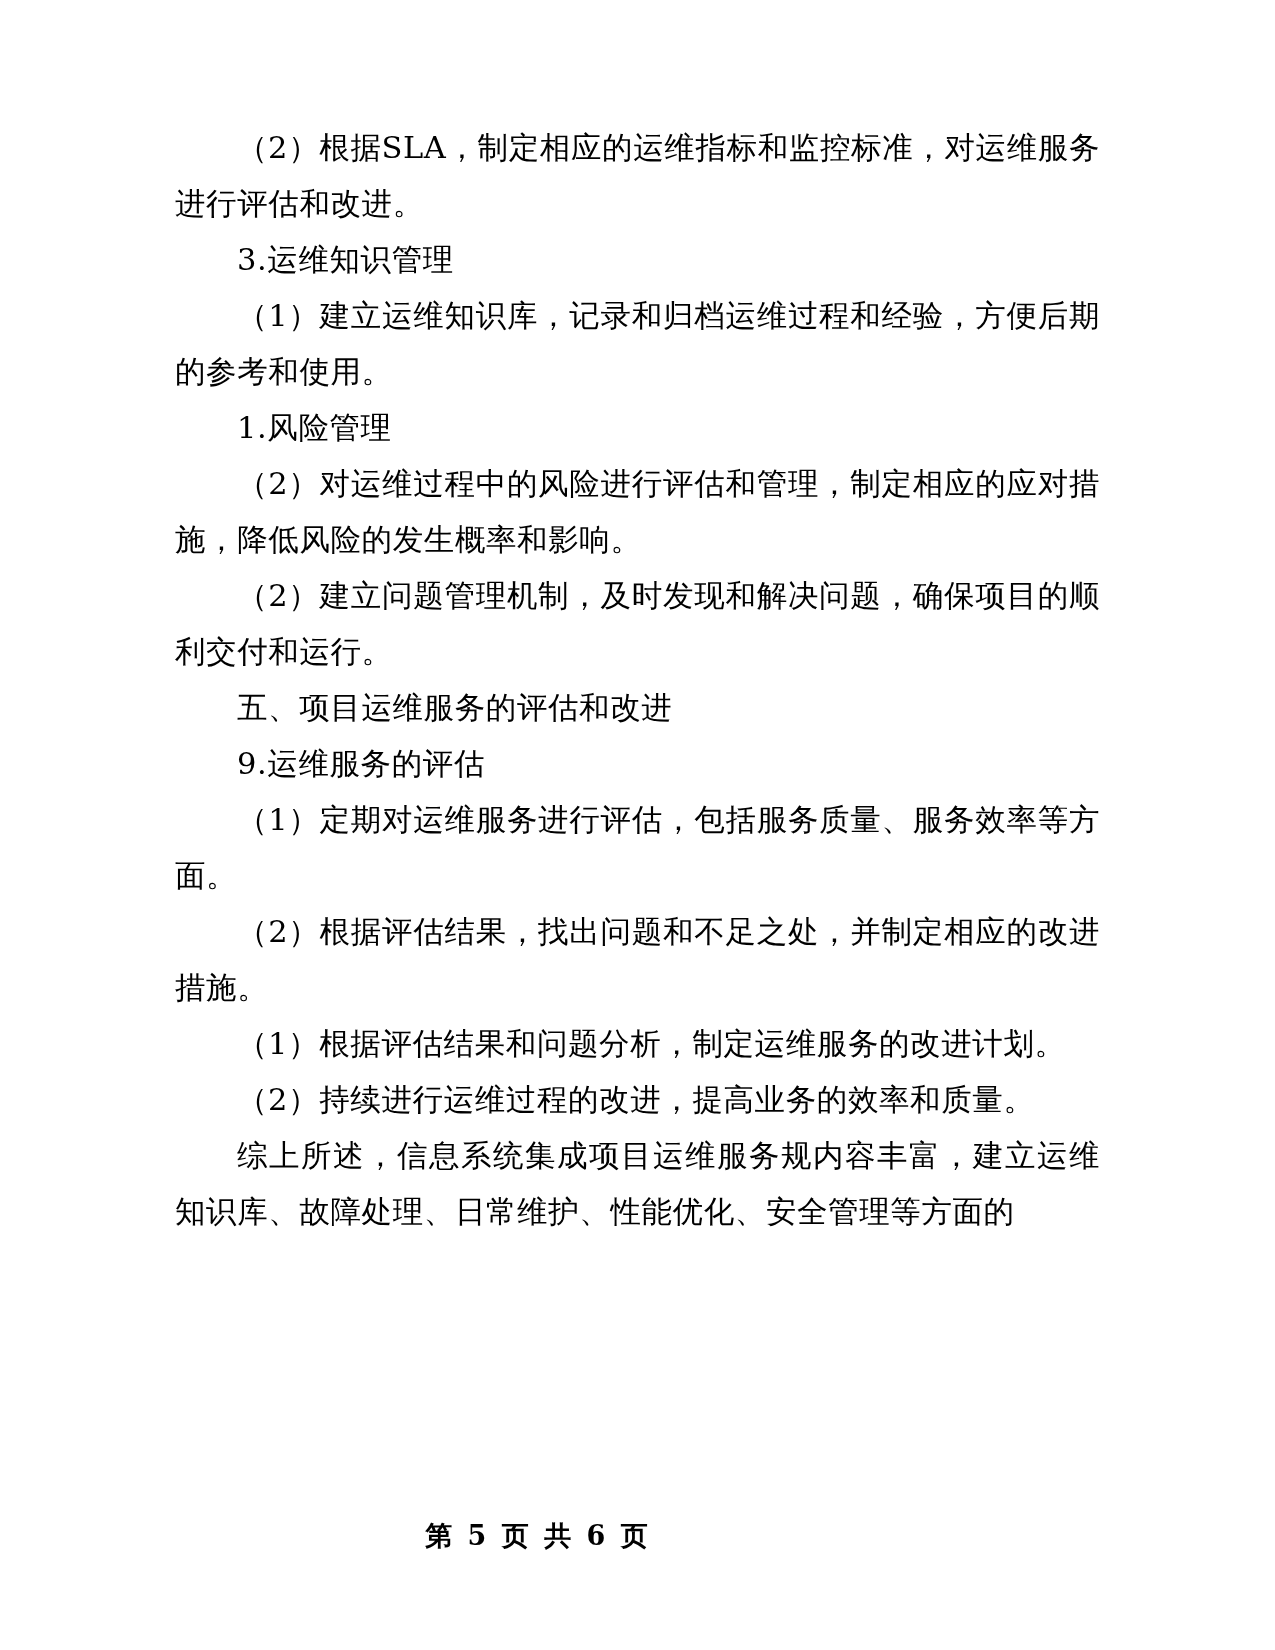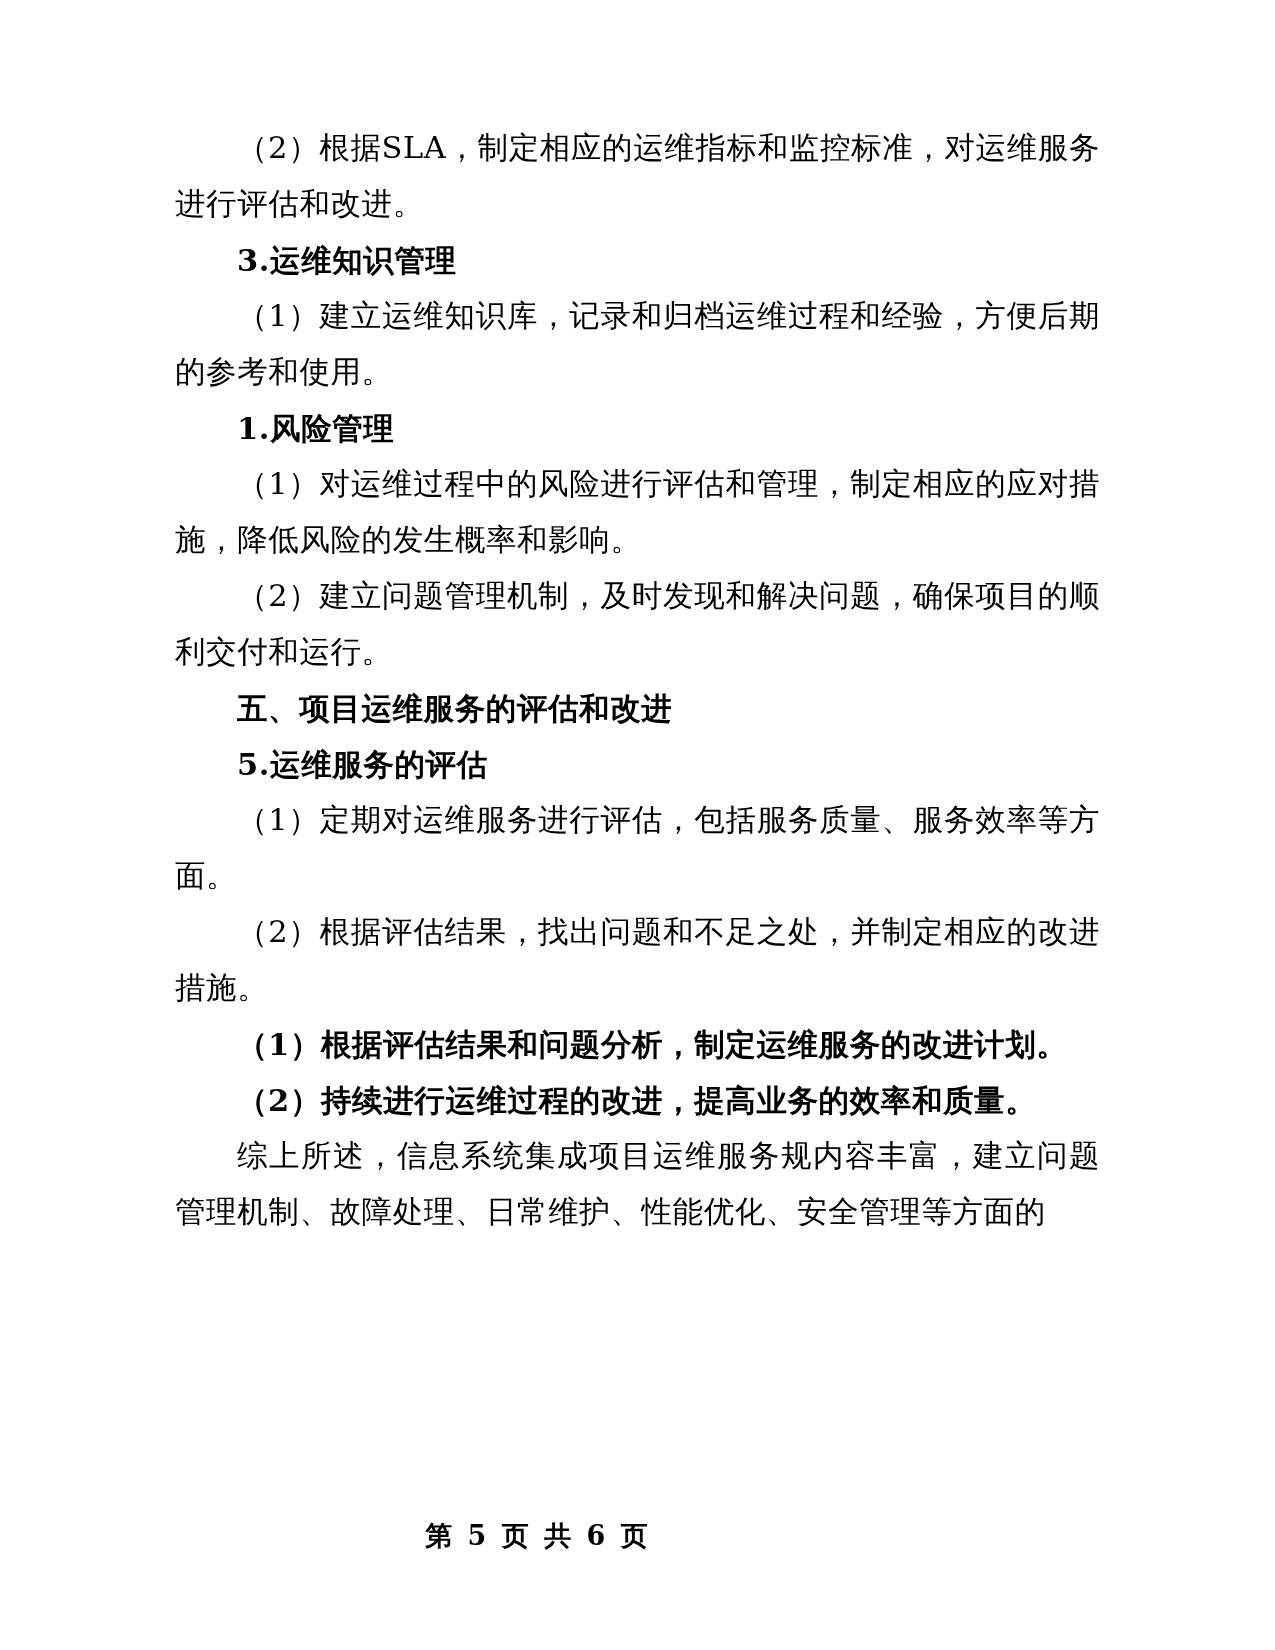--- a/index.html
+++ b/index.html
@@ -34,21 +34,21 @@
     line-height: 56px;
     letter-spacing: 0.6px;
     text-align: justify;
     text-justify: inter-ideograph;
     font-family: "DejaVu Serif", "Liberation Serif", serif;
   }
   p.indent {
     text-indent: 62px;
   }
   p.heading {
-    font-weight: bold;
+    font-weight: normal;
     text-indent: 62px;
   }
   .footer {
     position: absolute;
     left: 0;
     bottom: 96px;
     width: 1076px;
     text-align: center;
     font-size: 27px;
     font-weight: bold;
@@ -59,26 +59,26 @@
 </head>
 <body>
 
 <div class="page">
   <div class="doc-body">
 
     <p class="indent">（2）根据SLA，制定相应的运维指标和监控标准，对运维服务进行评估和改进。</p>
     <p class="heading">3.运维知识管理</p>
     <p class="indent">（1）建立运维知识库，记录和归档运维过程和经验，方便后期的参考和使用。</p>
     <p class="heading">1.风险管理</p>
-    <p class="indent">（1）对运维过程中的风险进行评估和管理，制定相应的应对措施，降低风险的发生概率和影响。</p>
+    <p class="indent">（2）对运维过程中的风险进行评估和管理，制定相应的应对措施，降低风险的发生概率和影响。</p>
     <p class="indent">（2）建立问题管理机制，及时发现和解决问题，确保项目的顺利交付和运行。</p>
     <p class="heading">五、项目运维服务的评估和改进</p>
-    <p class="heading">5.运维服务的评估</p>
+    <p class="heading">9.运维服务的评估</p>
     <p class="indent">（1）定期对运维服务进行评估，包括服务质量、服务效率等方面。</p>
     <p class="indent">（2）根据评估结果，找出问题和不足之处，并制定相应的改进措施。</p>
     <p class="heading">（1）根据评估结果和问题分析，制定运维服务的改进计划。</p>
     <p class="heading">（2）持续进行运维过程的改进，提高业务的效率和质量。</p>
-    <p class="indent">综上所述，信息系统集成项目运维服务规内容丰富，建立问题管理机制、故障处理、日常维护、性能优化、安全管理等方面的</p>
+    <p class="indent">综上所述，信息系统集成项目运维服务规内容丰富，建立运维知识库、故障处理、日常维护、性能优化、安全管理等方面的</p>
 
   </div>
 </div>
 
 <div class="footer">第 5 页 共 6 页</div>
 
 </body></html>

